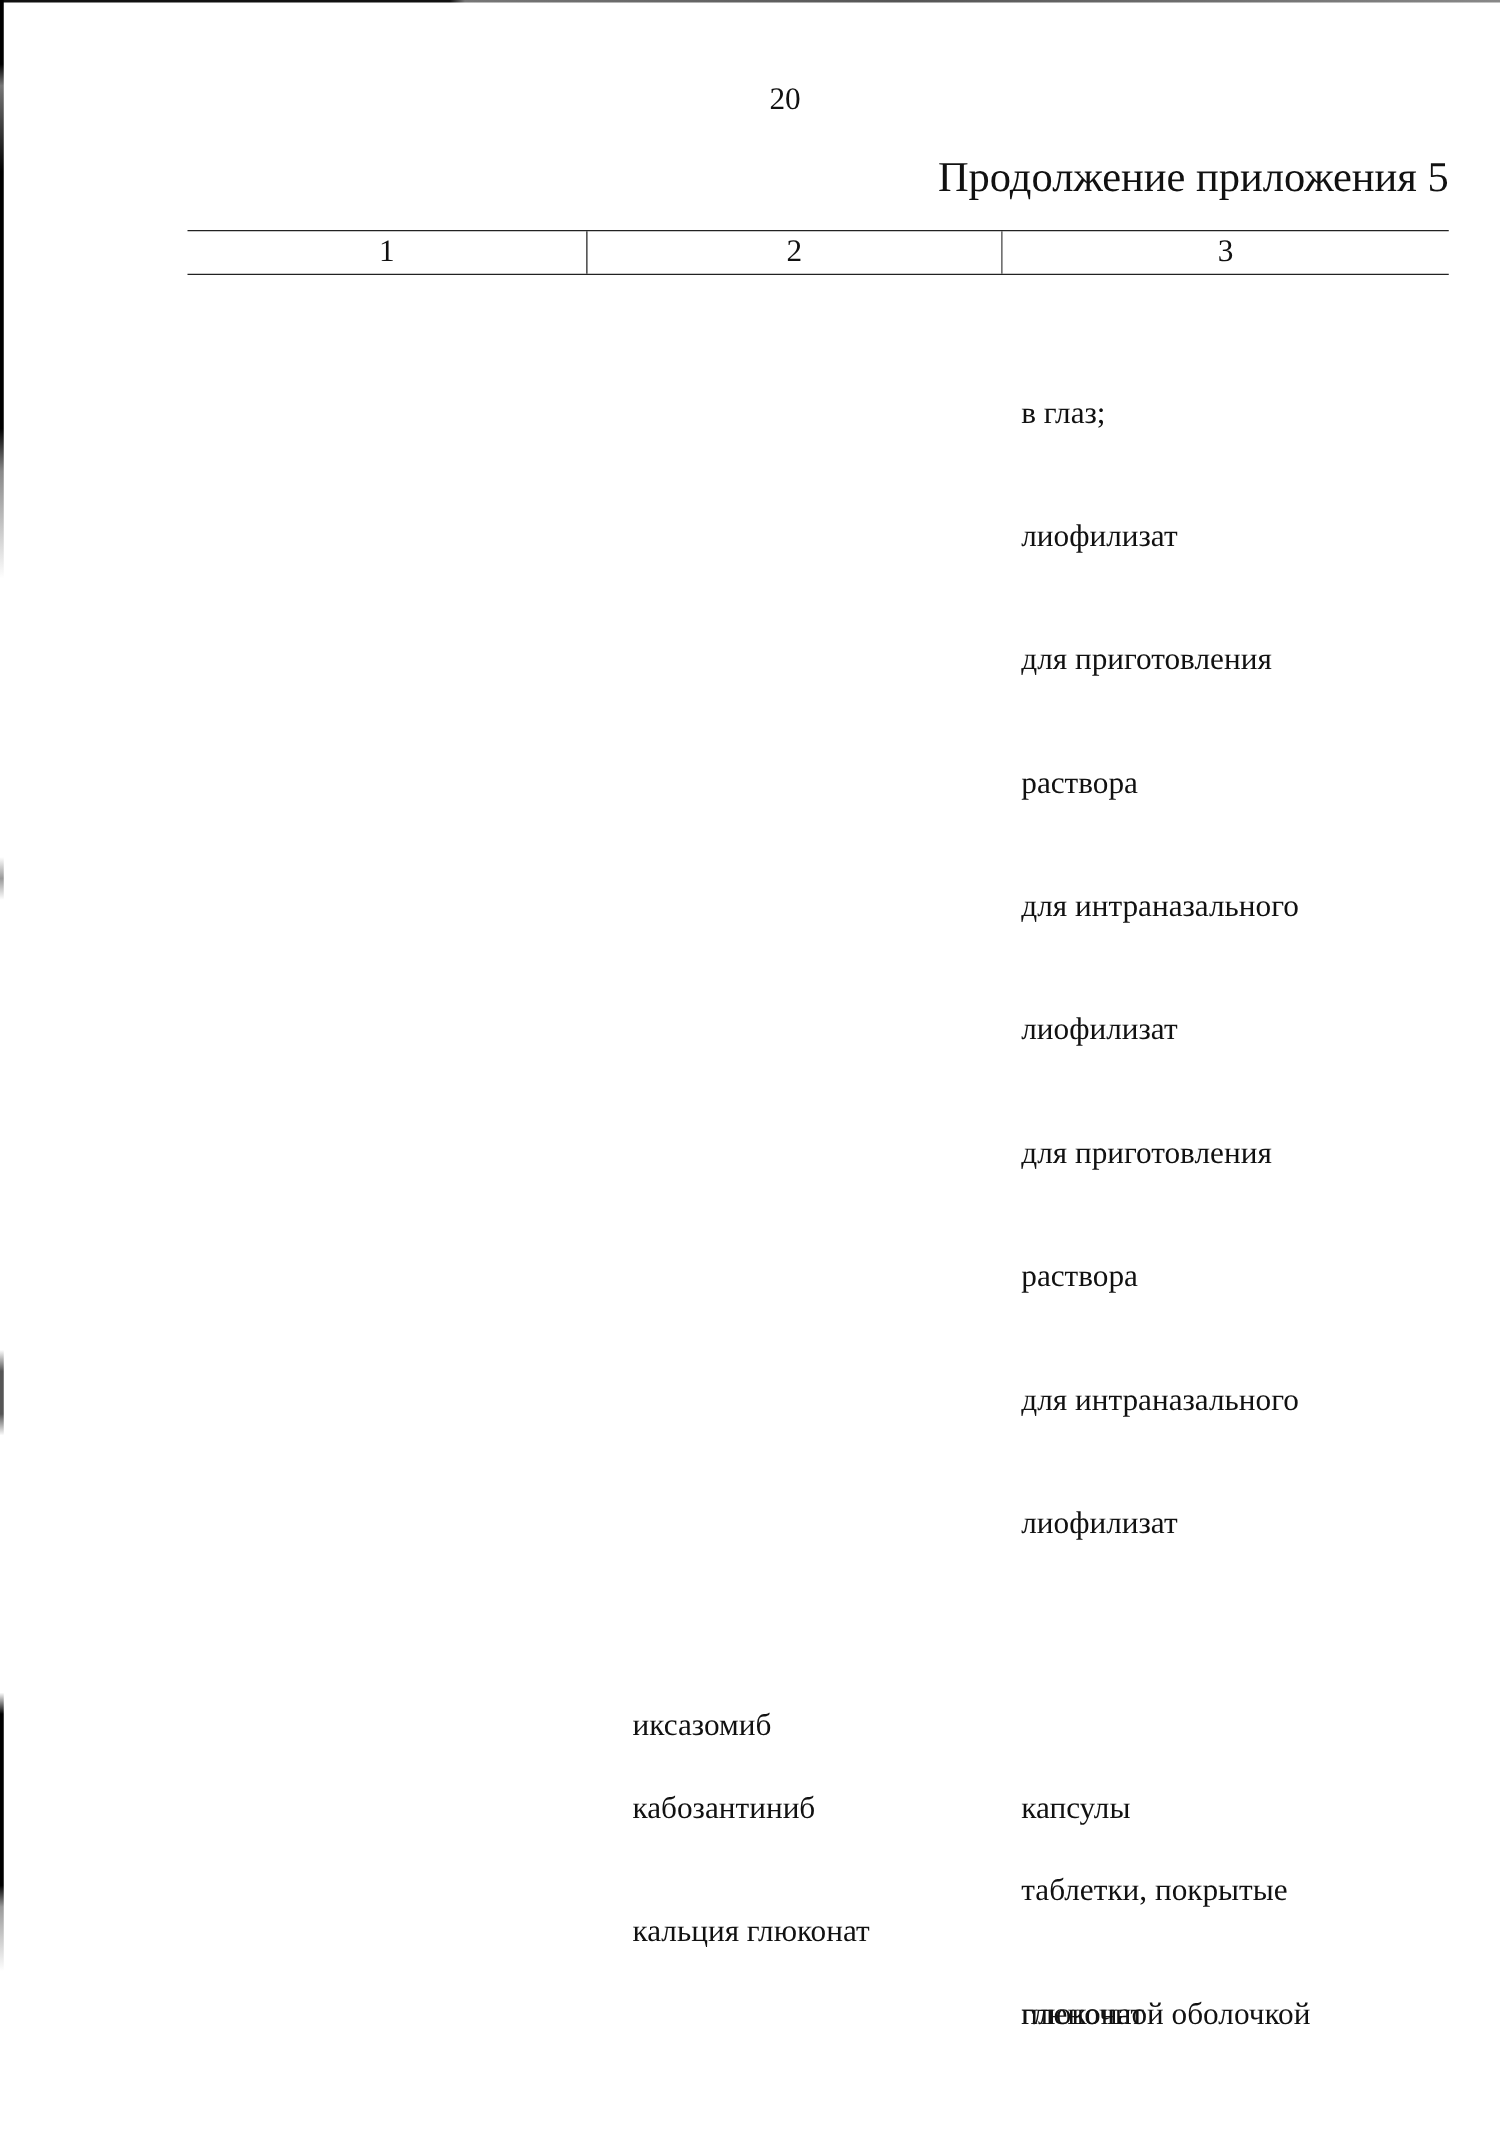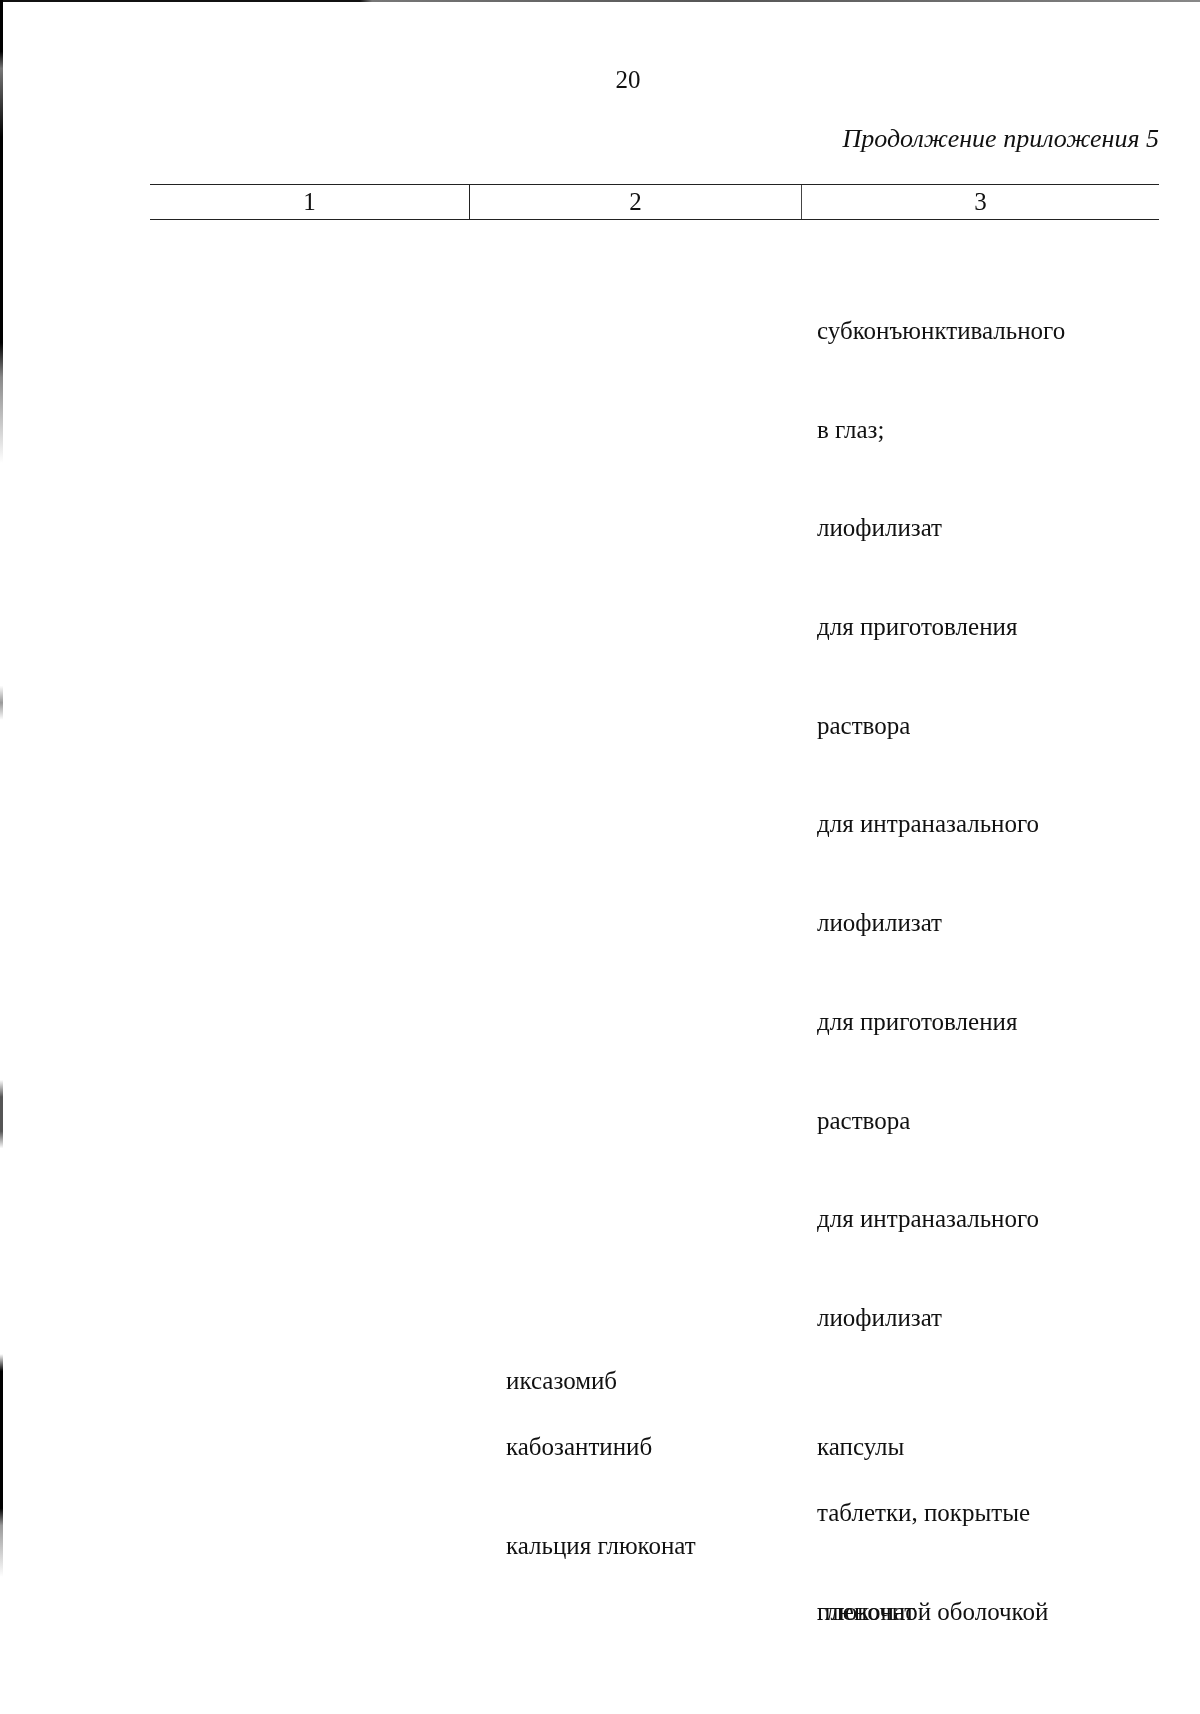--- a/index.html
+++ b/index.html
@@ -26,22 +26,21 @@
         #000 0, #000 3%, #777 4%, #000 8%, #000 20%, #888 22%, #fff 27%, #fff 40%,
         #999 41%, #fff 42%, #fff 63%, #555 64%, #555 66%, #fff 67%, #fff 79%,
         #000 80%, #000 88%, #999 89%, #fff 92%, #fff 100%);
     }
     .page-number {
       position: absolute; left: 0; width: 1200px; top: 66px;
       text-align: center; font-size: 25px; margin-left: 28px;
     }
     .appendix-title {
       position: absolute; right: 41px; top: 124px;
-      font-size: 26px;
-      font-style: italic;
+      font-size: 34px;
     }
     .table-header {
       position: absolute; left: 150px; top: 184px; width: 1009px; height: 34px;
       border-top: 1.5px solid #222; border-bottom: 1.5px solid #222;
       display: flex;
     }
     .table-header .hcell {
       display: flex; align-items: center; justify-content: center;
       font-size: 25px; height: 34px;
     }
@@ -68,21 +67,20 @@
 <div class="page-number">20</div>
 <div class="appendix-title">Продолжение приложения 5</div>
 
 <div class="table-header">
   <div class="hcell c1">1</div>
   <div class="hcell c2">2</div>
   <div class="hcell c3">3</div>
 </div>
 
 <div class="cell-text col3-block">
-  <div>субконъюнктивального</div>
   <div>в глаз;</div>
   <div>лиофилизат</div>
   <div>для приготовления</div>
   <div>раствора</div>
   <div>для интраназального</div>
   <div>лиофилизат</div>
   <div>для приготовления</div>
   <div>раствора</div>
   <div>для интраназального</div>
   <div>лиофилизат</div>

